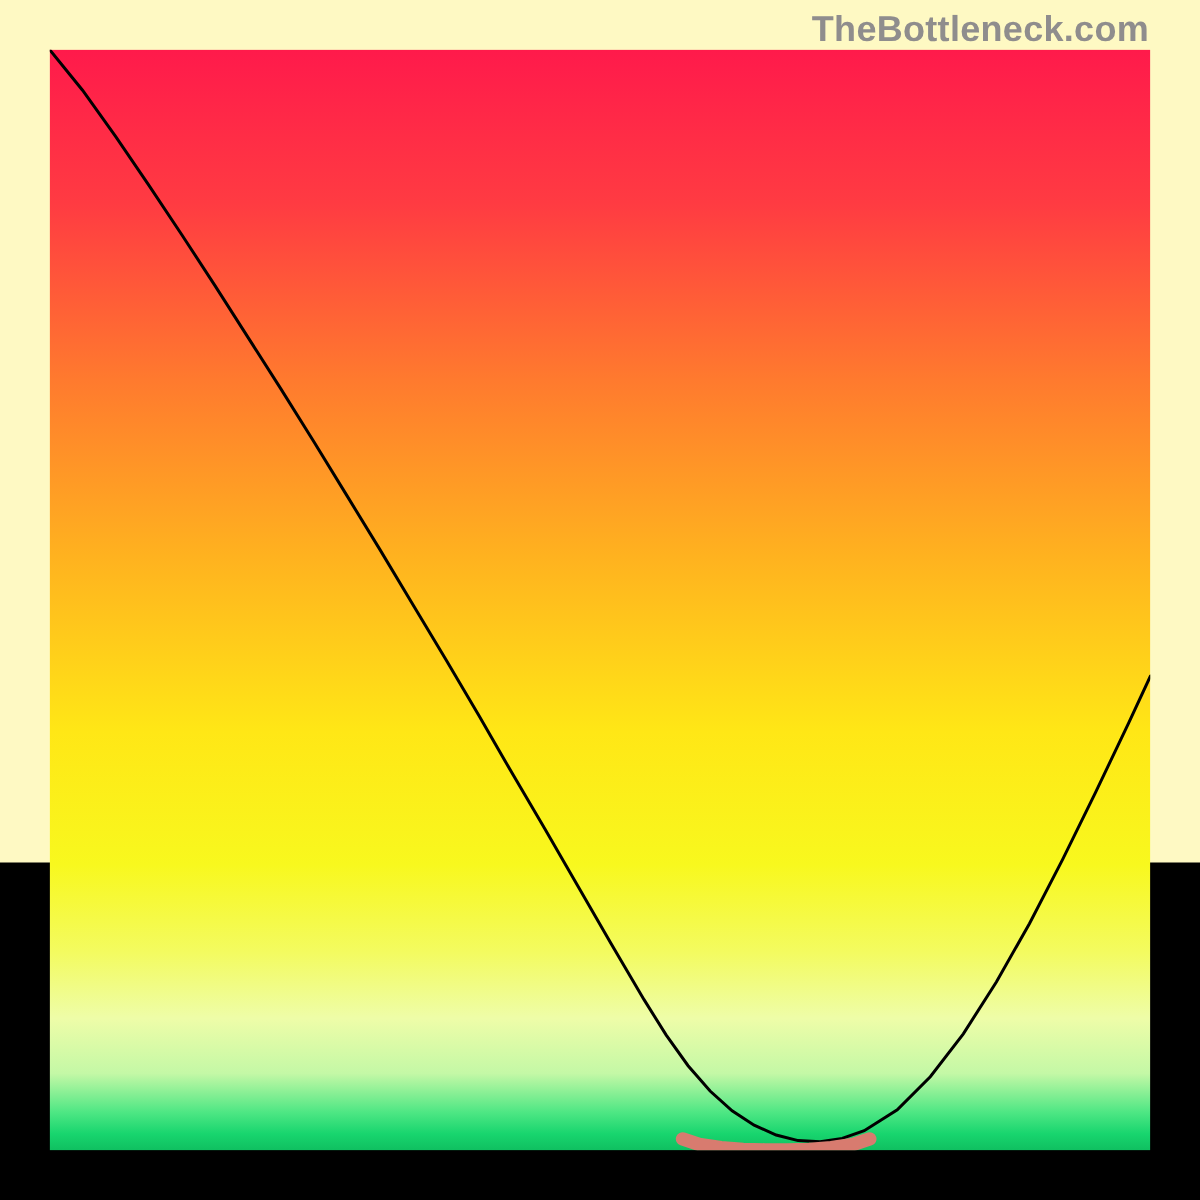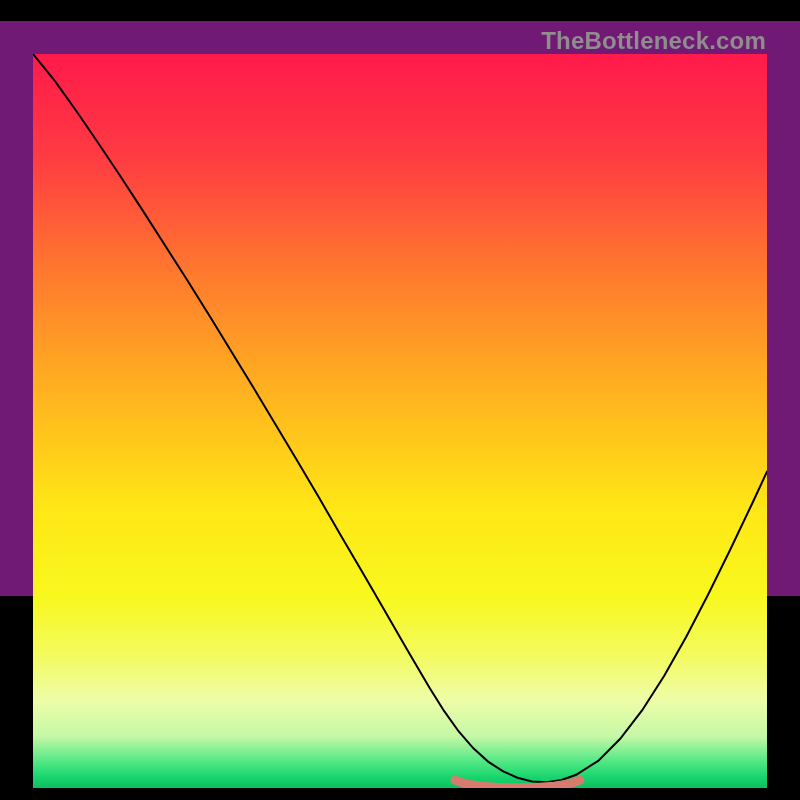--- a/index.html
+++ b/index.html
@@ -8,22 +8,21 @@
     width: 800px;
     height: 800px;
     overflow: hidden;
     background: #000;
   }
   .frame {
     position: absolute;
     left: 0; top: 0;
     width: 800px;
     height: 575px;
-    background: #701a75;
-    margin-top: 21px;
+    background: #fef9c3;
   }
   .plot-area {
     position: absolute;
     left: 33px;
     top: 33px;
     width: 734px;
     height: 734px;
     overflow: hidden;
   }
   .watermark {

